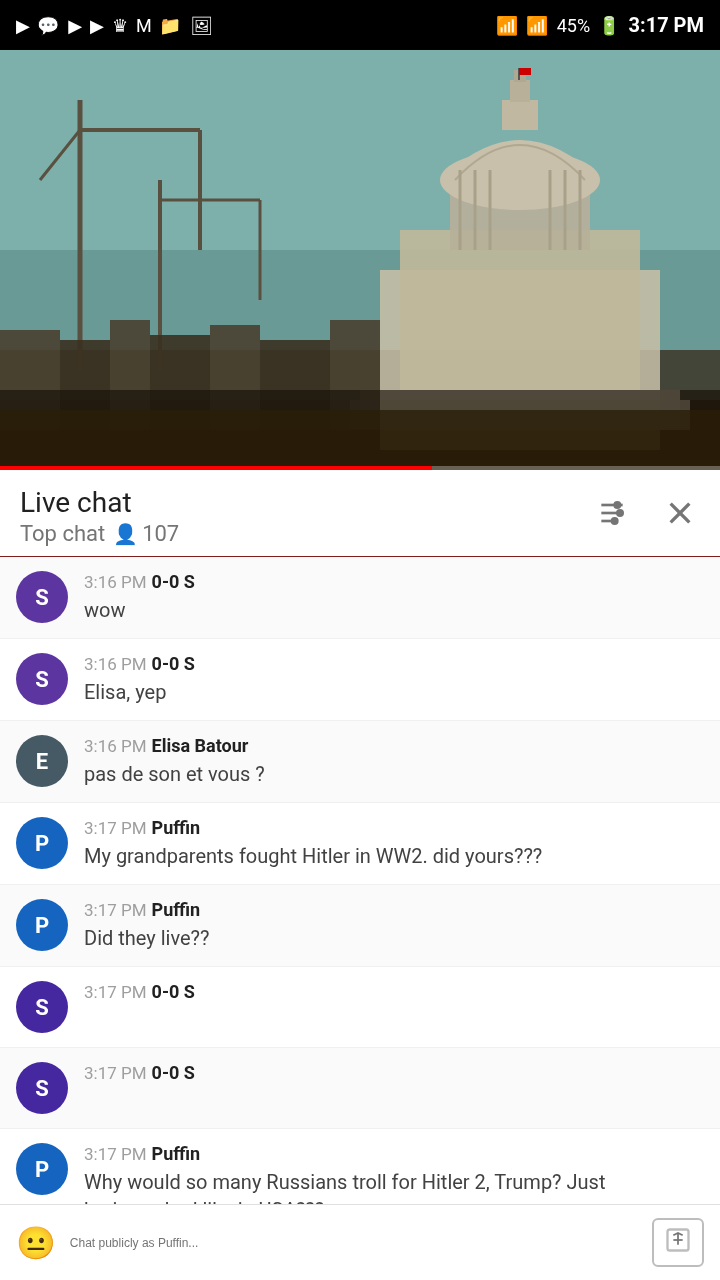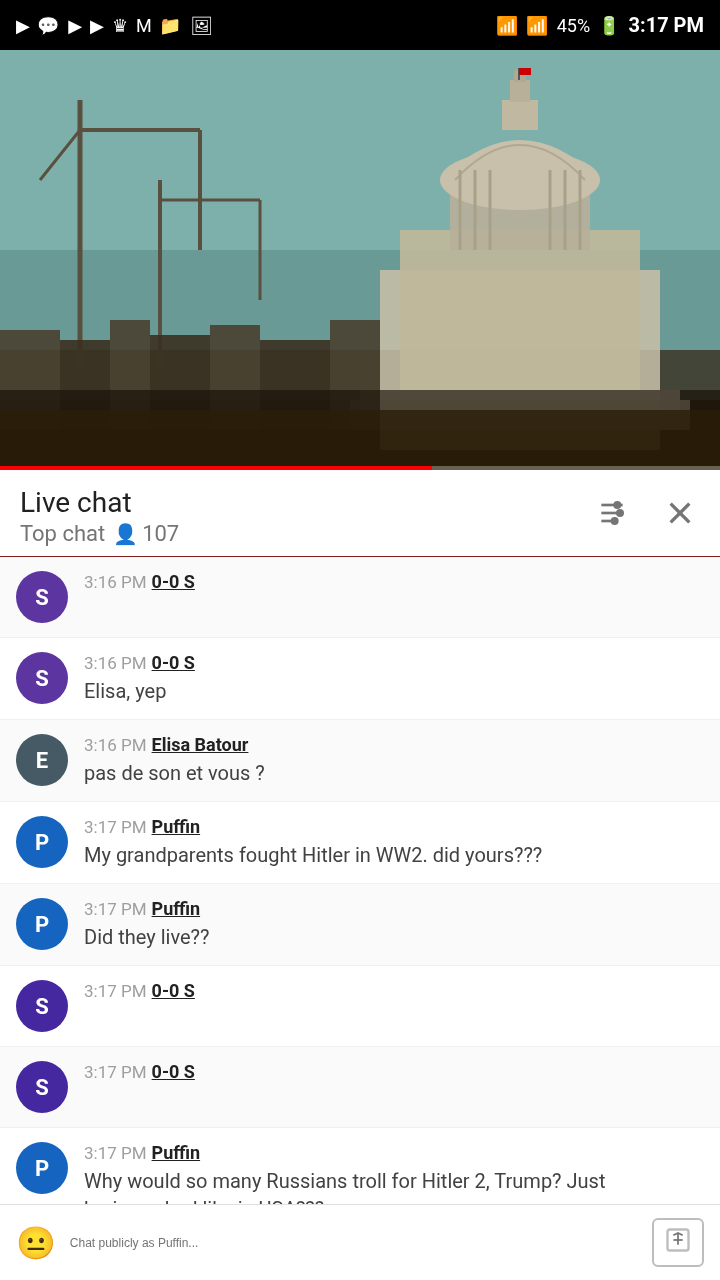--- a/index.html
+++ b/index.html
@@ -161,21 +161,20 @@
       flex-wrap: wrap;
     }
     .message-time {
       font-size: 17px;
       color: #9e9e9e;
     }
     .message-author {
       font-size: 18px;
       font-weight: 700;
       color: #212121;
-      text-decoration: underline;
     }
     .message-text {
       font-size: 20px;
       color: #424242;
       line-height: 1.4;
       word-wrap: break-word;
     }
 
     
     .chat-input-area {
@@ -346,20 +345,21 @@
 </div>
 
 <div class="chat-messages" id="messages-container">
 <div class="chat-message">
       <div class="avatar avatar-s-purple">S</div>
       <div class="message-content">
         <div class="message-meta">
           <span class="message-time">3:16 PM</span>
           <span class="message-author">0-0 S</span>
         </div>
+        <div class="message-text">wow</div>
       </div>
     </div>
     <div class="chat-message">
       <div class="avatar avatar-s-purple">S</div>
       <div class="message-content">
         <div class="message-meta">
           <span class="message-time">3:16 PM</span>
           <span class="message-author">0-0 S</span>
         </div>
         <div class="message-text">Elisa, yep</div>

